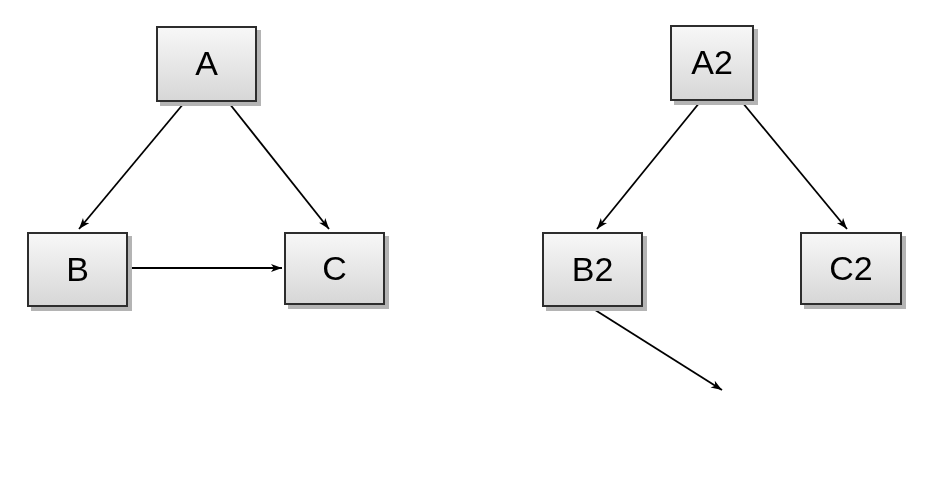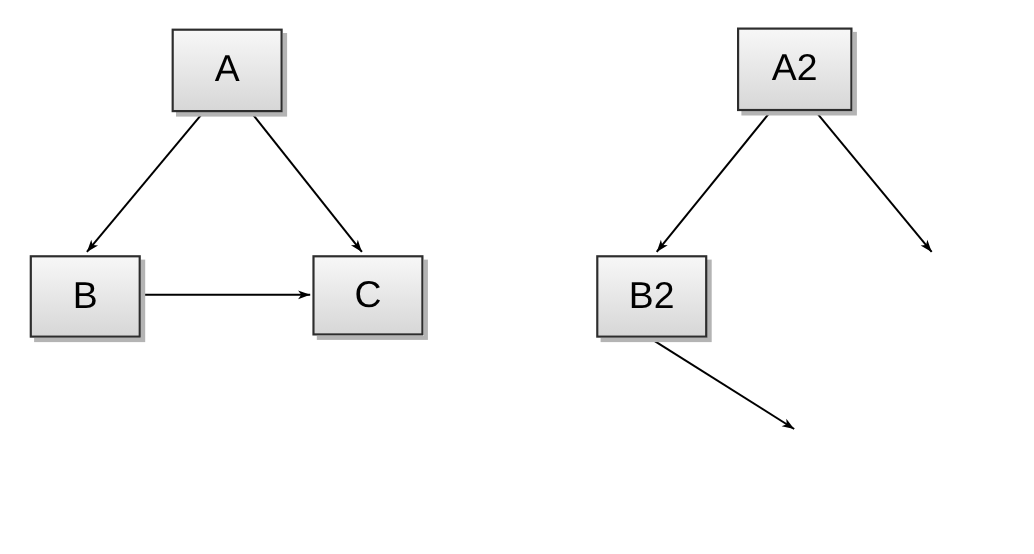--- a/index.html
+++ b/index.html
@@ -63,19 +63,22 @@
 
 <div class="node" style="left: 156px; top: 26px; width: 101px; height: 76px; background: linear-gradient(rgb(247, 247, 247), rgb(215, 215, 215)); border-color: rgb(45, 45, 45); color: rgb(0, 0, 0); box-shadow: rgb(180, 180, 180) 4px 4px 0px;">
       <span class="node-label">A</span>
     </div>
     <div class="node" style="left: 27px; top: 232px; width: 101px; height: 75px; background: linear-gradient(rgb(247, 247, 247), rgb(215, 215, 215)); border-color: rgb(45, 45, 45); color: rgb(0, 0, 0); box-shadow: rgb(180, 180, 180) 4px 4px 0px;">
       <span class="node-label">B</span>
     </div>
     <div class="node" style="left: 284px; top: 232px; width: 101px; height: 73px; background: linear-gradient(rgb(247, 247, 247), rgb(215, 215, 215)); border-color: rgb(45, 45, 45); color: rgb(0, 0, 0); box-shadow: rgb(180, 180, 180) 4px 4px 0px;">
       <span class="node-label">C</span>
     </div>
-    <div class="node" style="left: 670px; top: 25px; width: 105px; height: 76px; background: linear-gradient(rgb(247, 247, 247), rgb(215, 215, 215)); border-color: rgb(45, 45, 45); color: rgb(0, 0, 0); box-shadow: rgb(180, 180, 180) 4px 4px 0px;">
+    <div class="node" style="left: 670px; top: 25px; width: 84px; height: 76px; background: linear-gradient(rgb(247, 247, 247), rgb(215, 215, 215)); border-color: rgb(45, 45, 45); color: rgb(0, 0, 0); box-shadow: rgb(180, 180, 180) 4px 4px 0px;">
       <span class="node-label">A2</span>
     </div>
     <div class="node" style="left: 542px; top: 232px; width: 101px; height: 75px; background: linear-gradient(rgb(247, 247, 247), rgb(215, 215, 215)); border-color: rgb(45, 45, 45); color: rgb(0, 0, 0); box-shadow: rgb(180, 180, 180) 4px 4px 0px; align-items: center;">
       <span class="node-label">B2</span>
     </div>
+    <div class="node" style="left: 800px; top: 232px; width: 102px; height: 73px; background: linear-gradient(rgb(247, 247, 247), rgb(215, 215, 215)); border-color: rgb(45, 45, 45); color: rgb(0, 0, 0); box-shadow: rgb(180, 180, 180) 4px 4px 0px;">
+      <span class="node-label">C2</span>
+    </div>
   </div>
 
 </body></html>

